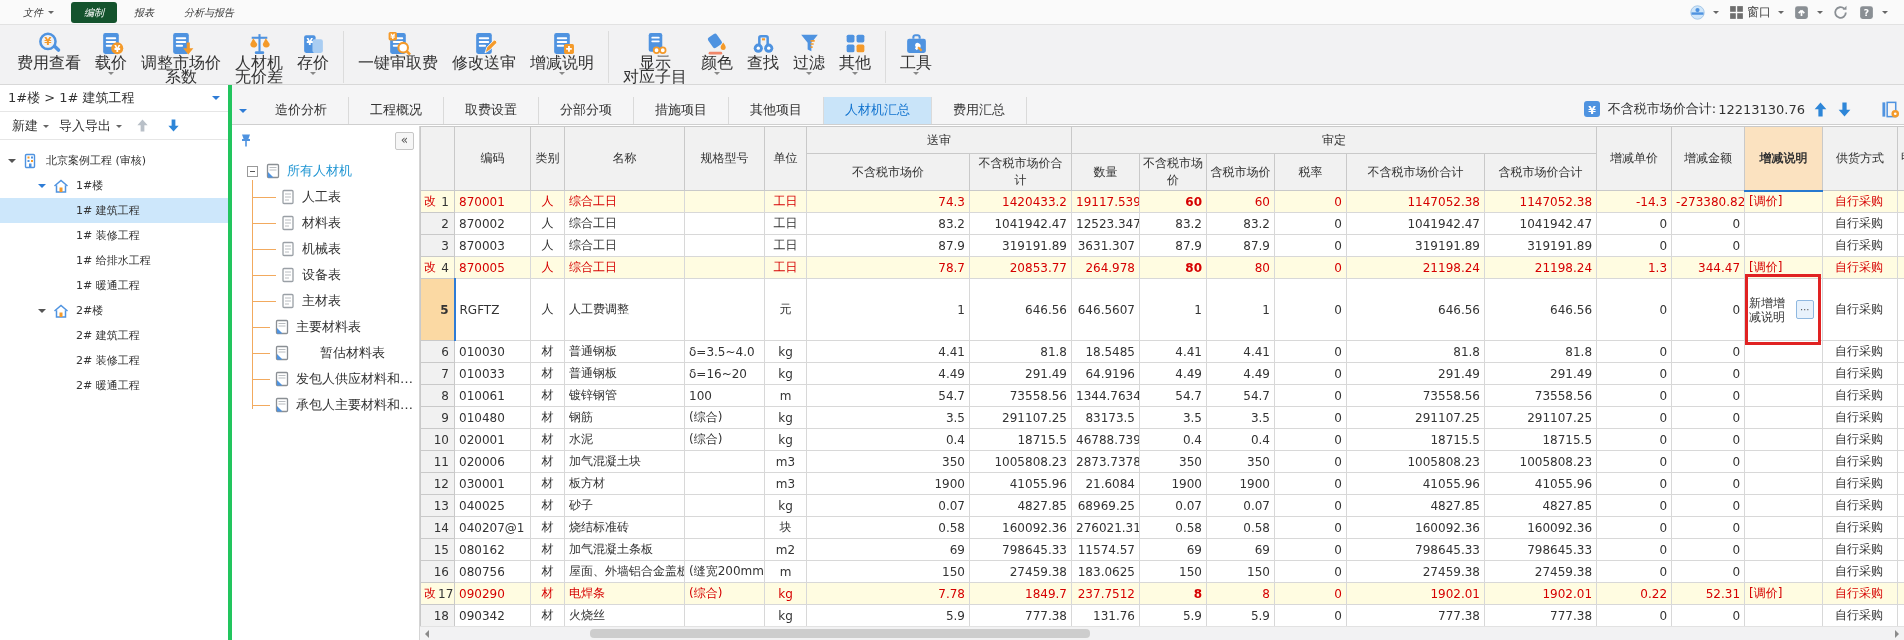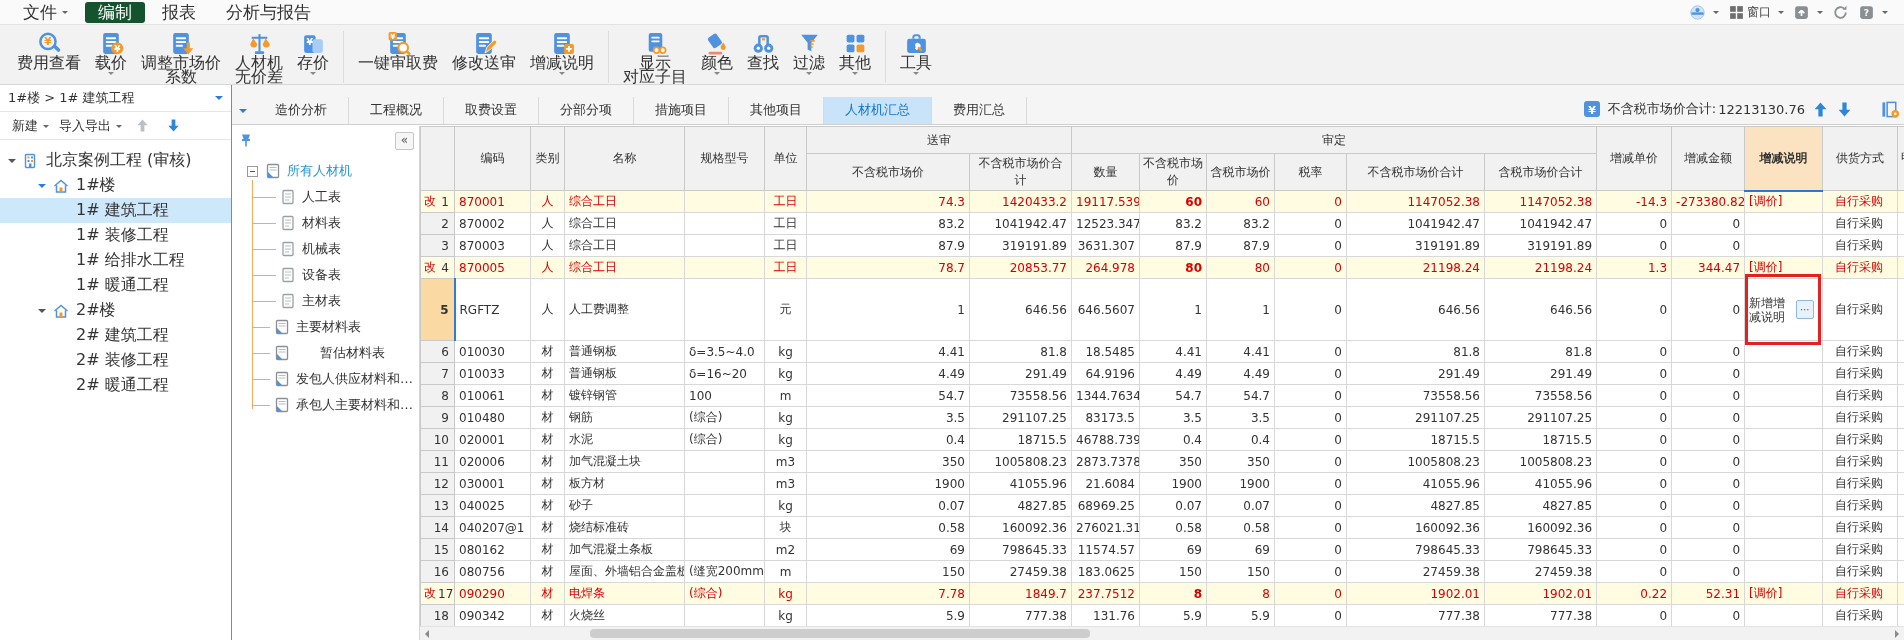--- a/index.html
+++ b/index.html
@@ -4,52 +4,52 @@
 <style>
   *{box-sizing:border-box;}
   html,body{margin:0;padding:0;}
   body{width:1904px;height:640px;overflow:hidden;position:relative;
        font-family:"DejaVu Sans",sans-serif;background:#fff;color:#333;}
 
   
   .menubar{position:absolute;top:0;left:0;right:0;height:25px;background:#fafafa;
            border-bottom:1px solid #e2e2e2;display:flex;align-items:center;}
   .mb-left{display:flex;height:100%;align-items:center;padding-left:10px;gap:4px;}
-  .menu-item{padding:0 13px;font-size:17px;height:21px;line-height:21px;border-radius:3px;
-             display:flex;align-items:center;white-space:nowrap;}
+  .menu-item{padding:0 13px;font-size:10px;height:21px;line-height:21px;border-radius:3px;
+             display:flex;align-items:center;white-space:nowrap;font-style:italic;}
   .menu-item.active{background:#14532d;color:#fff;}
   .caret{display:inline-block;width:0;height:0;border:3.5px solid transparent;
          border-top-color:#666;margin-left:5px;transform:translateY(2px);}
   .mb-right{margin-left:auto;display:flex;align-items:center;gap:9px;padding-right:16px;}
   .mb-ic{display:flex;align-items:center;gap:2px;font-size:12px;color:#444;}
   .mb-ic svg{width:17px;height:17px;display:block;}
 
   
   .toolbar{position:absolute;top:25px;left:0;right:0;height:60px;background:#f2f2f3;
            border-bottom:1px solid #d8d8d8;display:flex;align-items:flex-start;
            padding:4px 4px 0 10px;}
   .tb-item{display:flex;flex-direction:column;align-items:center;padding:1px 7px;min-width:42px;}
   .tb-item .icn{height:26px;display:flex;align-items:center;}
   .tb-item .icn svg{width:25px;height:25px;display:block;}
   .tb-label{font-size:16px;line-height:14px;white-space:nowrap;color:#333;}
   .tb-caret{width:0;height:0;border:3.5px solid transparent;border-top-color:#888;margin-top:2px;}
   .tb-sep{width:1px;background:#dcdcdc;height:52px;margin:2px 7px 0 7px;}
 
   
   .left-panel{position:absolute;top:85px;left:0;width:232px;bottom:0;background:#fff;
-              border-right:1px solid #22c55e;}
+              border-right:4px solid #22c55e;}
   .breadcrumb-row{height:27px;border-bottom:1px solid #e6e6e6;display:flex;align-items:center;
                   padding:0 8px;font-size:13px;color:#333;}
   .bc-dd{margin-left:auto;width:0;height:0;border:4.5px solid transparent;border-top-color:#2e7cd6;
          transform:translateY(2px);}
   .ltree-toolbar{height:28px;border-bottom:1px solid #e6e6e6;display:flex;align-items:center;
                  padding:0 8px;font-size:13px;gap:2px;}
   .lt-btn{display:flex;align-items:center;padding:2px 4px;}
   .lt-arrow svg{width:15px;height:15px;display:block;margin:0 7px;}
-  .ltree{padding-top:8px;font-size:16px;}
+  .ltree{padding-top:8px;font-size:11px;}
   .ltree-item{height:25px;display:flex;align-items:center;white-space:nowrap;}
   .ltree-item.selected{background:#cde7fb;}
   .exp-arrow{width:0;height:0;border:4px solid transparent;border-top-color:#555;
              margin-right:7px;transform:translateY(2px);flex:none;}
   .exp-arrow.blue{border-top-color:#2e7cd6;}
   .tree-ic{margin-right:7px;flex:none;display:flex;}
   .tree-ic svg{width:16px;height:16px;display:block;}
 
   
   .tabs-strip{position:absolute;top:85px;left:232px;right:0;height:40px;background:#f5f5f6;

